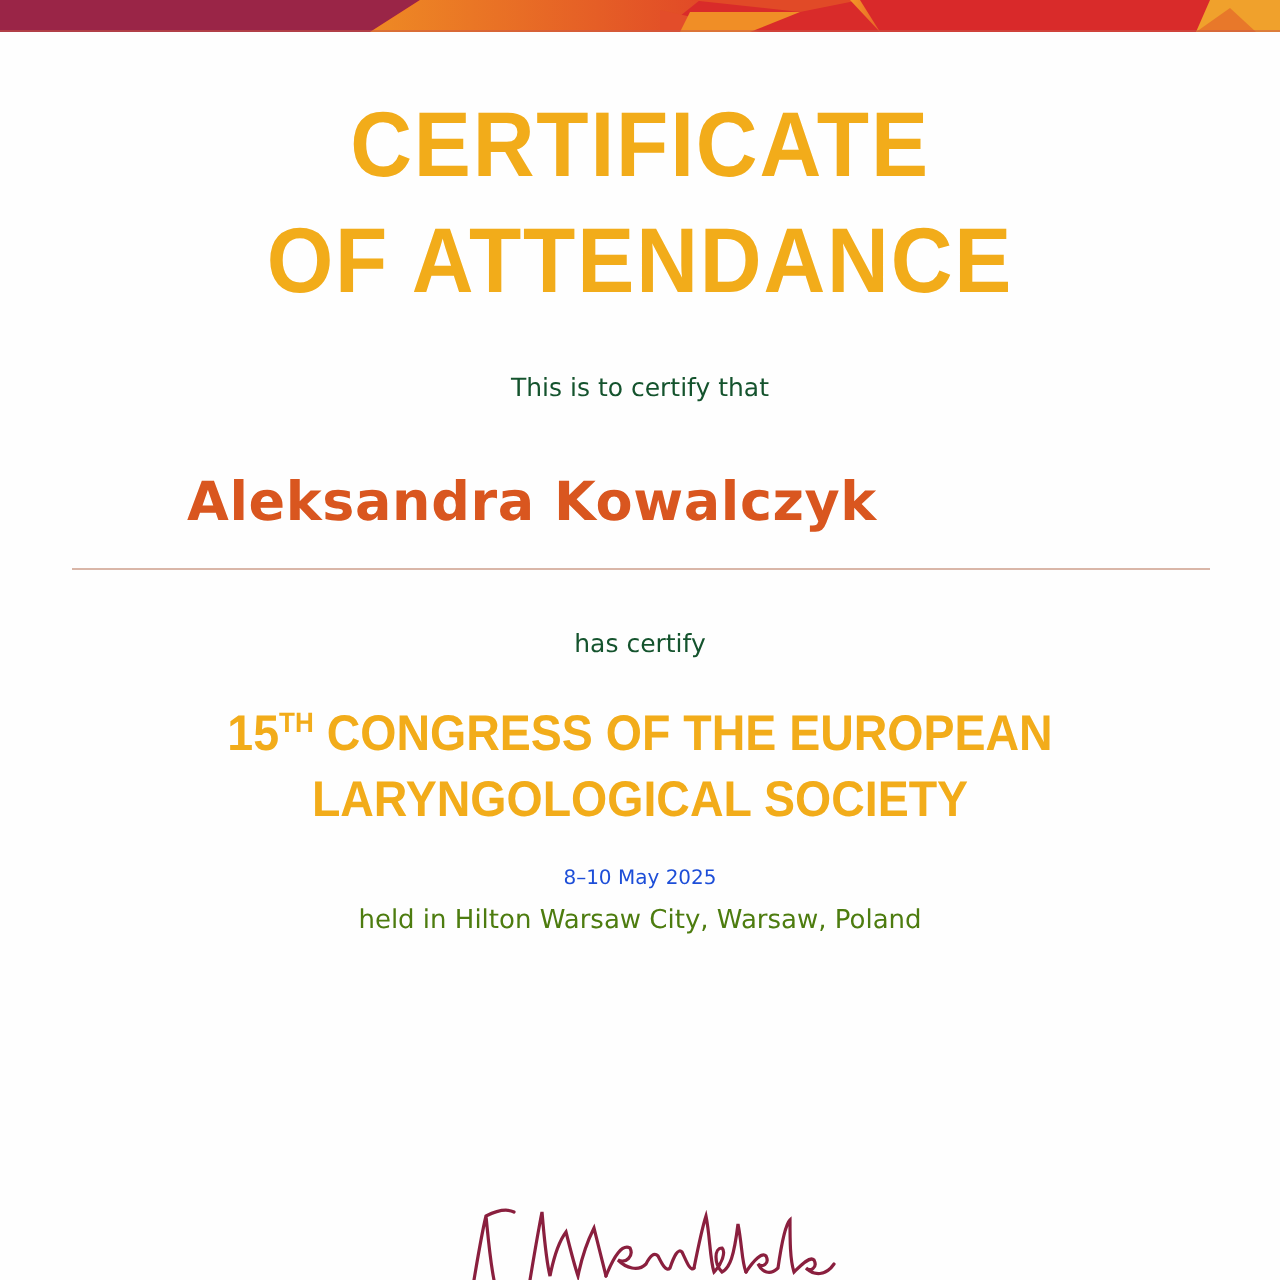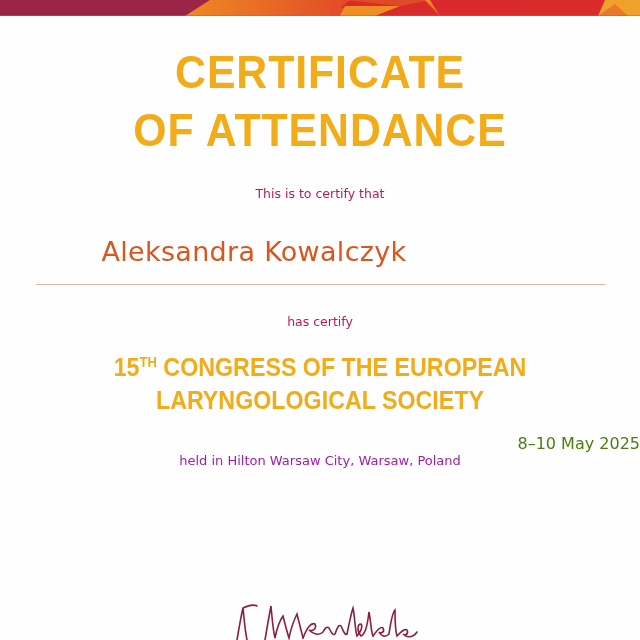--- a/index.html
+++ b/index.html
@@ -12,48 +12,48 @@
     .title {
       position: absolute; left: 0; width: 640px; text-align: center;
       font-family: "Liberation Sans", sans-serif; font-weight: 700;
       color: #f2ac1a; letter-spacing: 1px;
     }
     .title-1 { top: 46px; font-size: 46px; line-height: 52px; transform: scaleX(0.93); }
     .title-2 { top: 104px; font-size: 46px; line-height: 52px; transform: scaleX(0.93); }
 
     .small {
       position: absolute; left: 0; width: 640px; text-align: center;
-      font-family: "DejaVu Sans", sans-serif; font-size: 12.5px; color: #be185d;
+      font-family: "DejaVu Sans", sans-serif; font-size: 12.5px; color: #14532d;
     }
     .certify { top: 186px; }
     .attended { top: 314px; }
 
     .name {
-      position: absolute; left: 0; top: 236px; width: 508px; text-align: center;
-      font-family: "DejaVu Sans", sans-serif; font-weight: 400; font-size: 27px;
+      position: absolute; left: 12px; top: 236px; width: 508px; text-align: center;
+      font-family: "DejaVu Sans", sans-serif; font-weight: 700; font-size: 27px;
       color: #d9561f; letter-spacing: 0.3px;
     }
 
     .divider {
       position: absolute; left: 36px; top: 284px; width: 569px; height: 1px;
       background: #d9b6a8;
     }
 
     .event {
       position: absolute; left: 0; width: 640px; text-align: center;
       font-family: "Liberation Sans", sans-serif; font-weight: 700;
       color: #f2ac1a; font-size: 25px; line-height: 30px;
       transform: scaleX(0.93);
     }
     .event-1 { top: 352px; }
     .event-2 { top: 385px; }
     .event sup { font-size: 14px; vertical-align: 9px; line-height: 0; }
 
-    .dates { top: 434px; font-size: 16px; color: #4d7c0f; text-align: right; }
-    .venue { top: 453px; font-size: 13px; color: #a21caf; }
+    .dates { top: 434px; font-size: 10px; color: #1d4ed8; }
+    .venue { top: 453px; font-size: 13px; color: #4d7c0f; }
 
     .signature { position: absolute; left: 225px; top: 598px; width: 200px; height: 42px; }
   </style>
 </head>
 <body>
 
 <div class="banner">
   <svg width="640" height="16" viewBox="0 0 640 16">
     <defs>
       <linearGradient id="g1" x1="0" x2="1" y1="0" y2="0">

